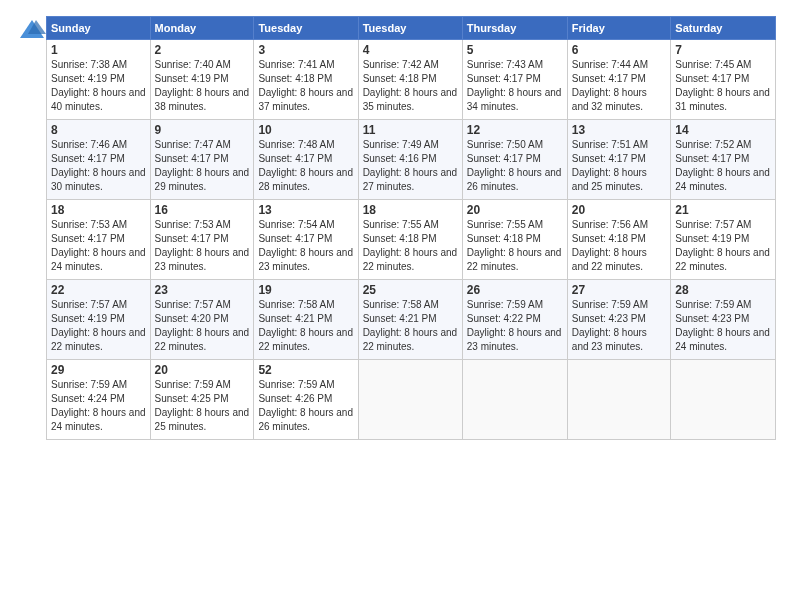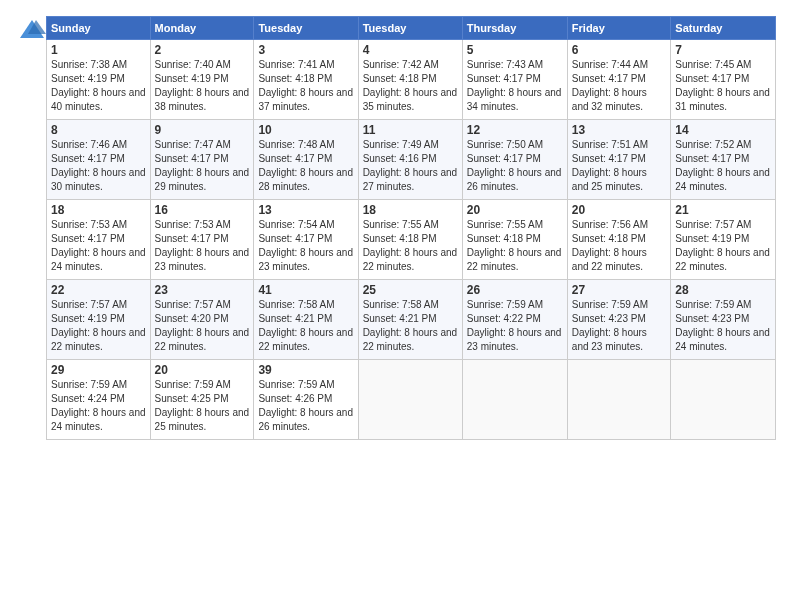--- a/index.html
+++ b/index.html
@@ -319,21 +319,21 @@
         </td>
           <td>
           <span class="day-num">23</span>
           <div class="day-info">
             Sunrise: 7:57 AM<br>
             Sunset: 4:20 PM<br>
             Daylight: 8 hours and 22 minutes.
           </div>
         </td>
           <td>
-          <span class="day-num">41</span>
+          <span class="day-num">19</span>
           <div class="day-info">
             Sunrise: 7:58 AM<br>
             Sunset: 4:21 PM<br>
             Daylight: 8 hours and 22 minutes.
           </div>
         </td>
           <td>
           <span class="day-num">25</span>
           <div class="day-info">
             Sunrise: 7:58 AM<br>
@@ -377,21 +377,21 @@
         </td>
           <td>
           <span class="day-num">20</span>
           <div class="day-info">
             Sunrise: 7:59 AM<br>
             Sunset: 4:25 PM<br>
             Daylight: 8 hours and 25 minutes.
           </div>
         </td>
           <td>
-          <span class="day-num">39</span>
+          <span class="day-num">52</span>
           <div class="day-info">
             Sunrise: 7:59 AM<br>
             Sunset: 4:26 PM<br>
             Daylight: 8 hours and 26 minutes.
           </div>
         </td>
           <td class="empty-cell"></td>
           <td class="empty-cell"></td>
           <td class="empty-cell"></td>
           <td class="empty-cell"></td>

